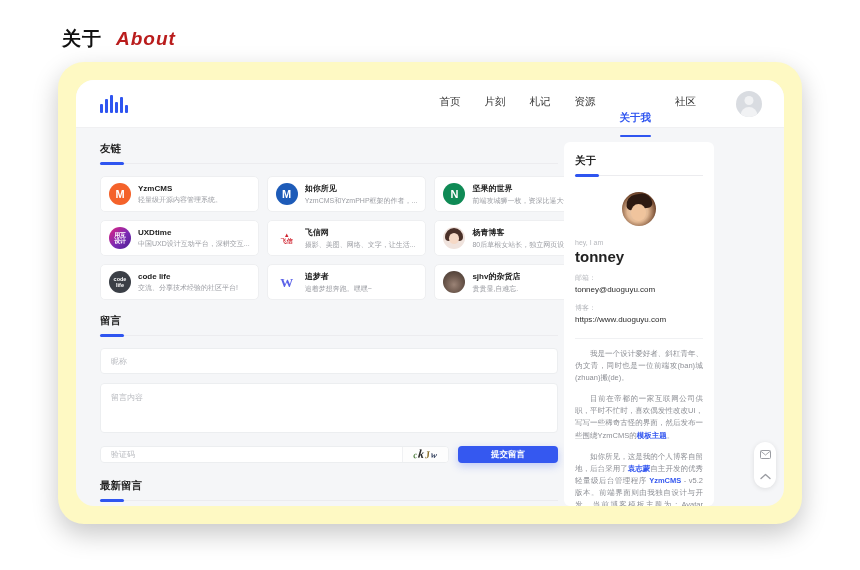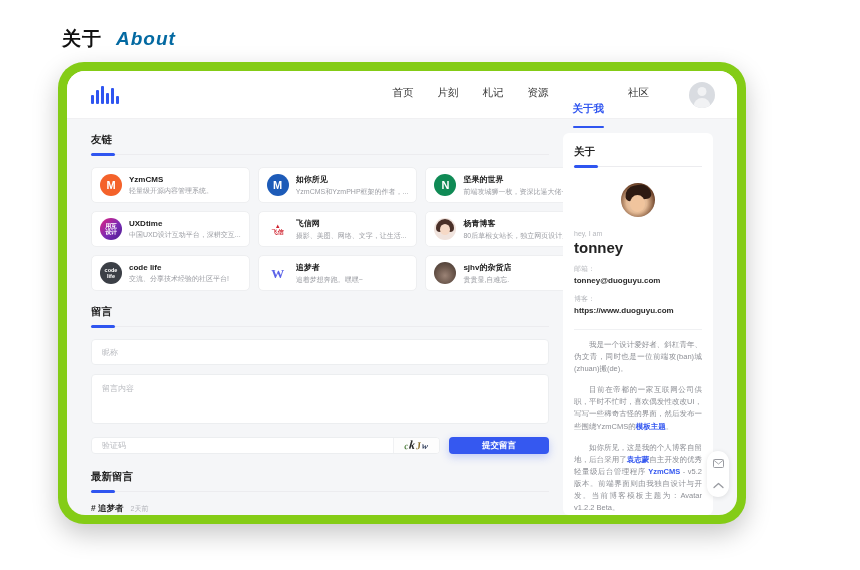--- a/index.html
+++ b/index.html
@@ -14,31 +14,31 @@
   .page-heading {
     position: absolute;
     left: 62px; top: 26px;
     display: flex; align-items: baseline; gap: 14px;
   }
   .heading-cn {
     font-size: 19px; font-weight: 700; color: #111; letter-spacing: 1px;
   }
   .heading-en {
     font-size: 19px; font-weight: 700; font-style: italic;
-    color: #0369a1; letter-spacing: 1px;
+    color: #b91c1c; letter-spacing: 1px;
   }
 
   
   .device {
     position: absolute;
     left: 58px; top: 62px;
-    width: 688px; height: 462px;
-    background: #84cc16;
+    width: 744px; height: 462px;
+    background: #fef9c3;
     border-radius: 26px;
-    padding: 9px;
+    padding: 18px;
     box-shadow: 0 10px 26px rgba(0,0,0,0.22);
   }
   .screen {
     width: 100%; height: 100%;
     background: #f5f6f8;
     border-radius: 18px;
     overflow: hidden;
     position: relative;
   }
 
@@ -78,21 +78,21 @@
     background: #f1f2f4; transform: translateX(-50%);
   }
   .nav-avatar::after {
     content: ""; position: absolute; left: 50%; top: 16px;
     width: 17px; height: 14px; border-radius: 9px 9px 0 0;
     background: #f1f2f4; transform: translateX(-50%);
   }
 
   
   .content {
-    display: flex; gap: 14px;
+    display: flex; gap: 6px;
     padding: 14px 22px 0 24px;
     height: calc(100% - 48px);
   }
   .col-main { width: 458px; flex: none; }
   .col-side {
     width: 150px; flex: none;
     background: #fff; border-radius: 6px;
     padding: 12px 11px;
     max-height: 100%;
     overflow: hidden;
@@ -230,21 +230,21 @@
     border-radius: 14px 14px 6px 6px; transform: rotate(-8deg);
   }
   .side-avatar::after {
     content: ""; position: absolute; left: 9px; top: 12px;
     width: 15px; height: 17px; background: #f0c49d; border-radius: 50%;
   }
   .side-hey { font-size: 7px; color: #b6b8bd; margin-top: 13px; }
   .side-name { font-size: 15px; font-weight: 700; color: #222; margin-top: 2px; }
   .side-label { font-size: 7px; color: #b6b8bd; margin-top: 8px; }
   .side-value {
-    font-size: 8px; font-weight: 700; color: #2b2b2b; margin-top: 2px;
+    font-size: 8px; font-weight: 400; color: #2b2b2b; margin-top: 2px;
     word-break: break-all; line-height: 1.3;
   }
   .side-rule { height: 1px; background: #f0f1f3; margin: 12px 0 0; }
   .side-para {
     font-size: 7.5px; line-height: 1.62; color: #8d8f95;
     text-indent: 2em; margin-top: 9px; text-align: justify;
   }
   .side-para a { color: #3558f0; font-weight: 700; text-decoration: none; }
 
   

